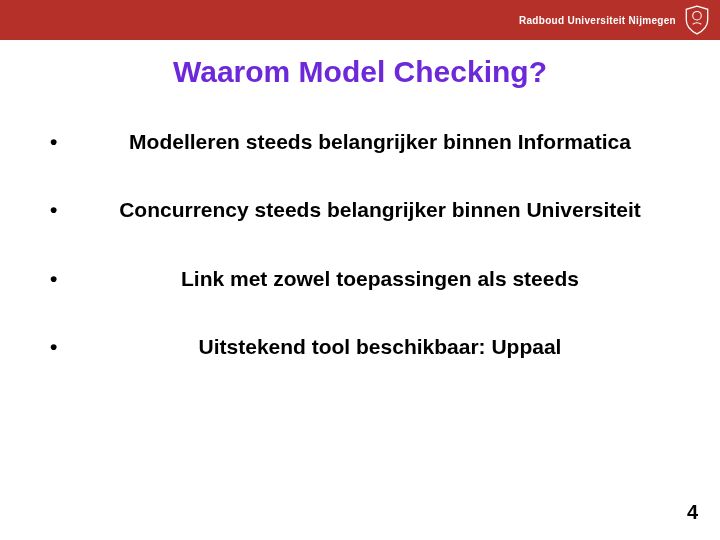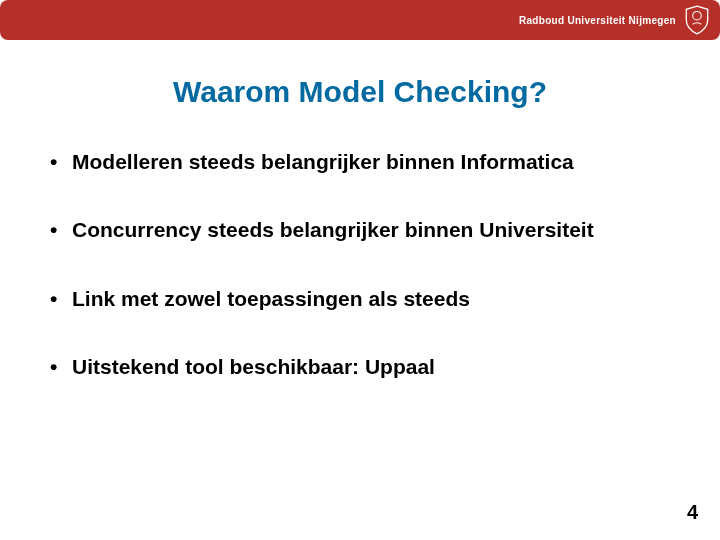--- a/index.html
+++ b/index.html
@@ -13,48 +13,48 @@
   }
   .header-bar {
     width: 100%;
     height: 40px;
     background: #b6302a;
     display: flex;
     align-items: center;
     justify-content: flex-end;
     padding-right: 10px;
     gap: 8px;
-    border-radius: 8px;
   }
   .univ-name {
     color: #ffffff;
     font-size: 10px;
     font-weight: bold;
     letter-spacing: 0.3px;
   }
   .seal {
     width: 26px;
     height: 30px;
     display: flex;
     align-items: center;
     justify-content: center;
   }
   .seal svg { width: 100%; height: 100%; }
   .slide-title {
     text-align: center;
     font-size: 30px;
     font-weight: bold;
-    color: #0369a1;
-    margin-top: 35px;
+    color: #6d28d9;
+    margin-top: 15px;
     margin-bottom: 40px;
   }
   .bullets {
     list-style: none;
     padding-left: 48px;
     padding-right: 32px;
+    text-align: center;
   }
   .bullets li {
     font-size: 21px;
     font-weight: bold;
     color: #000000;
     margin-bottom: 42px;
     position: relative;
     padding-left: 24px;
     line-height: 1.25;
   }

